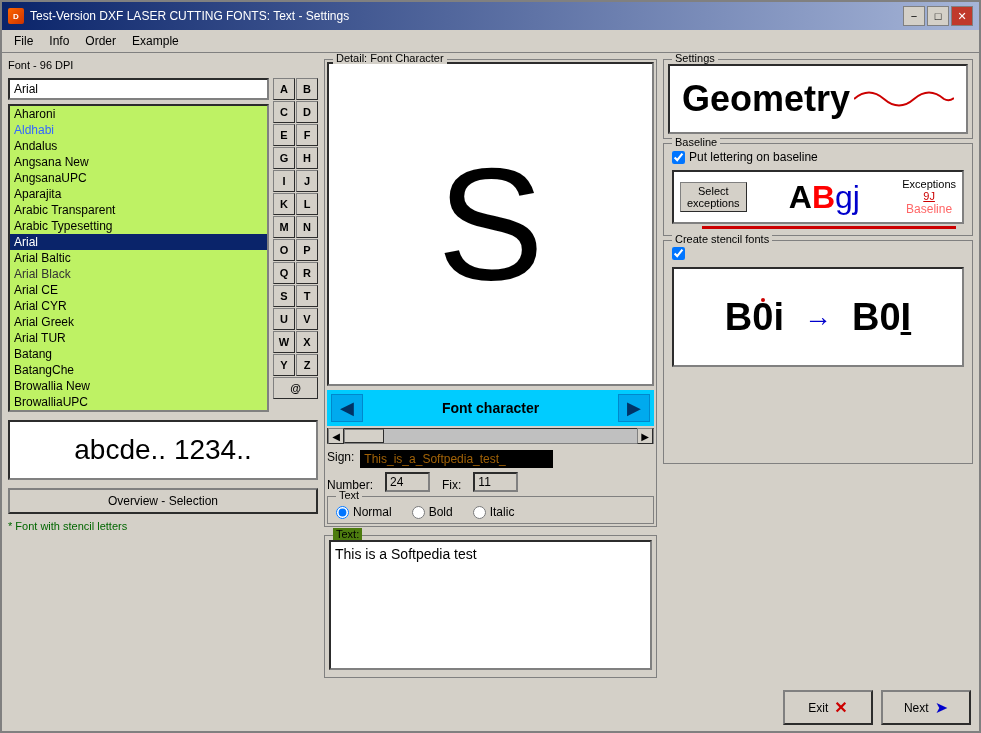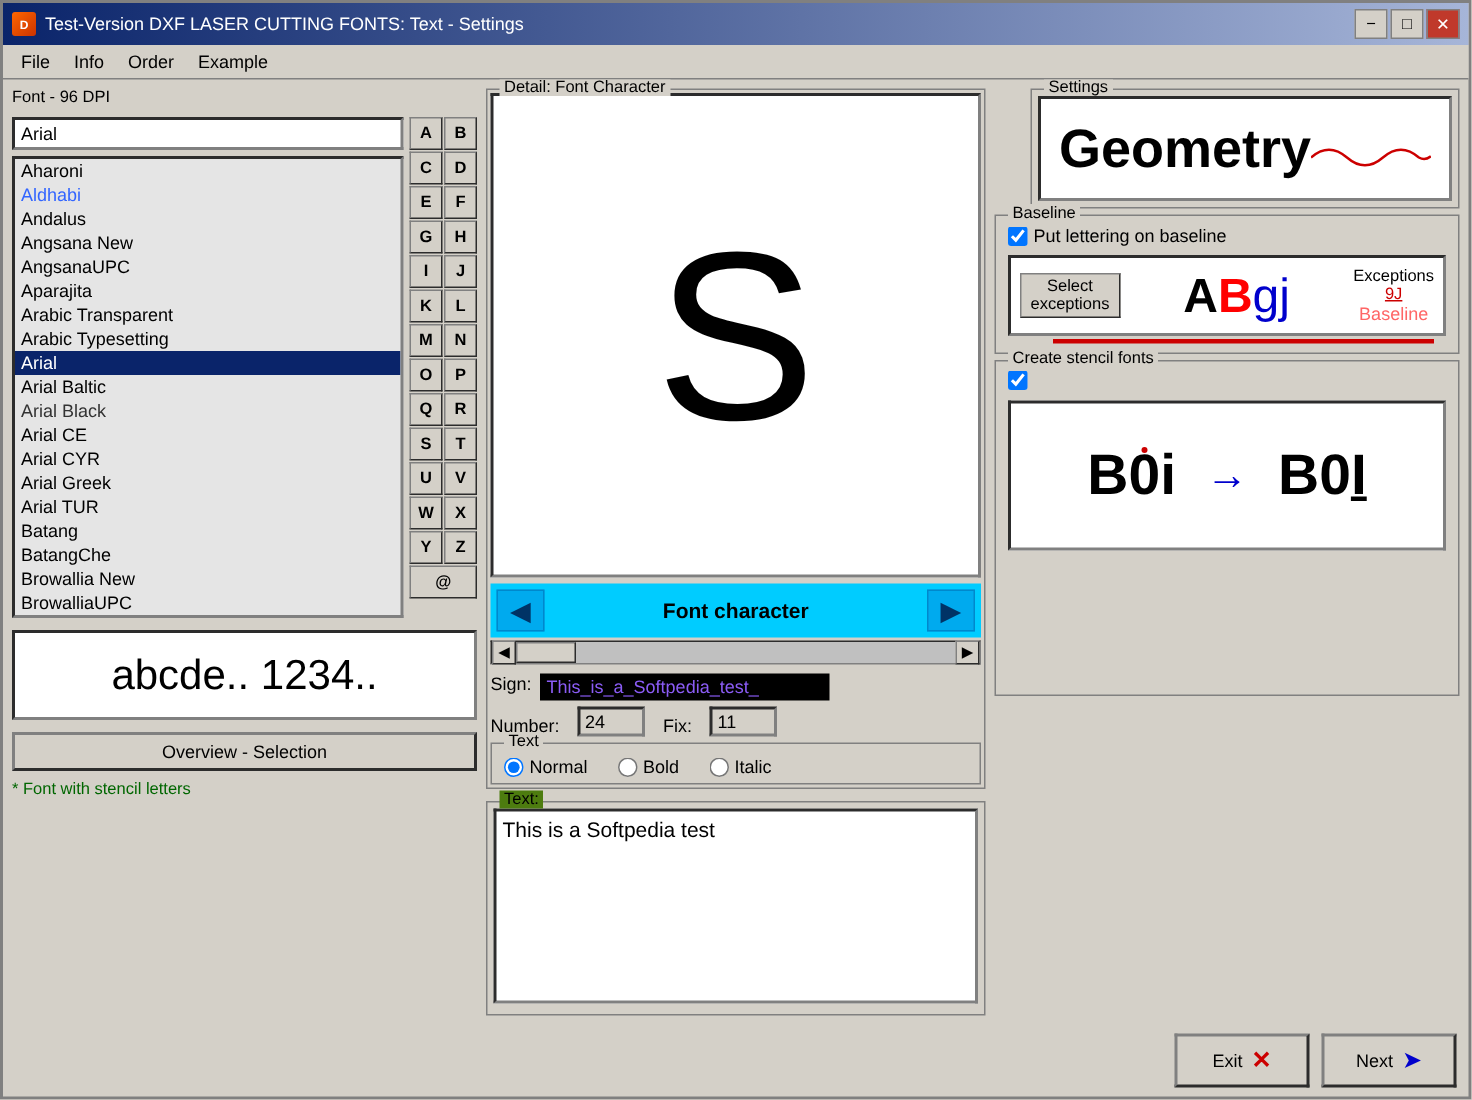--- a/index.html
+++ b/index.html
@@ -102,21 +102,21 @@
       width: 100%;
       margin-bottom: 4px;
       background: white;
       border: 2px inset #808080;
       padding: 2px 4px;
       font-size: 12px;
     }
     .font-list {
       flex: 1;
       height: 270px;
-      background: #e5e5e5;
+      background: #bef264;
       border: 2px inset #808080;
       overflow-y: auto;
       font-size: 12px;
     }
     .font-list-item {
       padding: 1px 4px;
       cursor: pointer;
     }
     .font-list-item.selected { background: #0a246a; color: white; }
     .letter-buttons {
@@ -206,21 +206,21 @@
       color: #000;
     }
     .sign-row {
       display: flex;
       gap: 6px;
       margin-top: 4px;
     }
     .sign-label { font-size: 12px; }
     .sign-input {
       background: black;
-      color: #8b5cf6;
+      color: #a16207;
       border: none;
       padding: 2px 4px;
       font-size: 12px;
       width: 193px;
     }
     .number-row {
       display: flex;
       align-items: flex-end;
       gap: 12px;
       margin-top: 4px;
@@ -287,36 +287,35 @@
       display: flex;
       flex-direction: column;
       gap: 4px;
       flex-shrink: 0;
     }
     .settings-group {
       border: 1px solid #808080;
       padding: 4px;
       position: relative;
       background: #d4d0c8;
-      margin-left: 24px;
     }
     .settings-label {
       position: absolute;
       top: -8px;
       left: 8px;
       background: #d4d0c8;
       padding: 0 3px;
       font-size: 11px;
     }
     .geometry-display {
       background: white;
       border: 2px inset #808080;
       padding: 12px;
       display: flex;
-      align-items: flex-end;
+      align-items: center;
       justify-content: space-between;
     }
     .geometry-text {
       font-size: 36px;
       font-weight: bold;
       font-family: Arial, sans-serif;
     }
     .geometry-wave {
       width: 100px;
       height: 30px;

